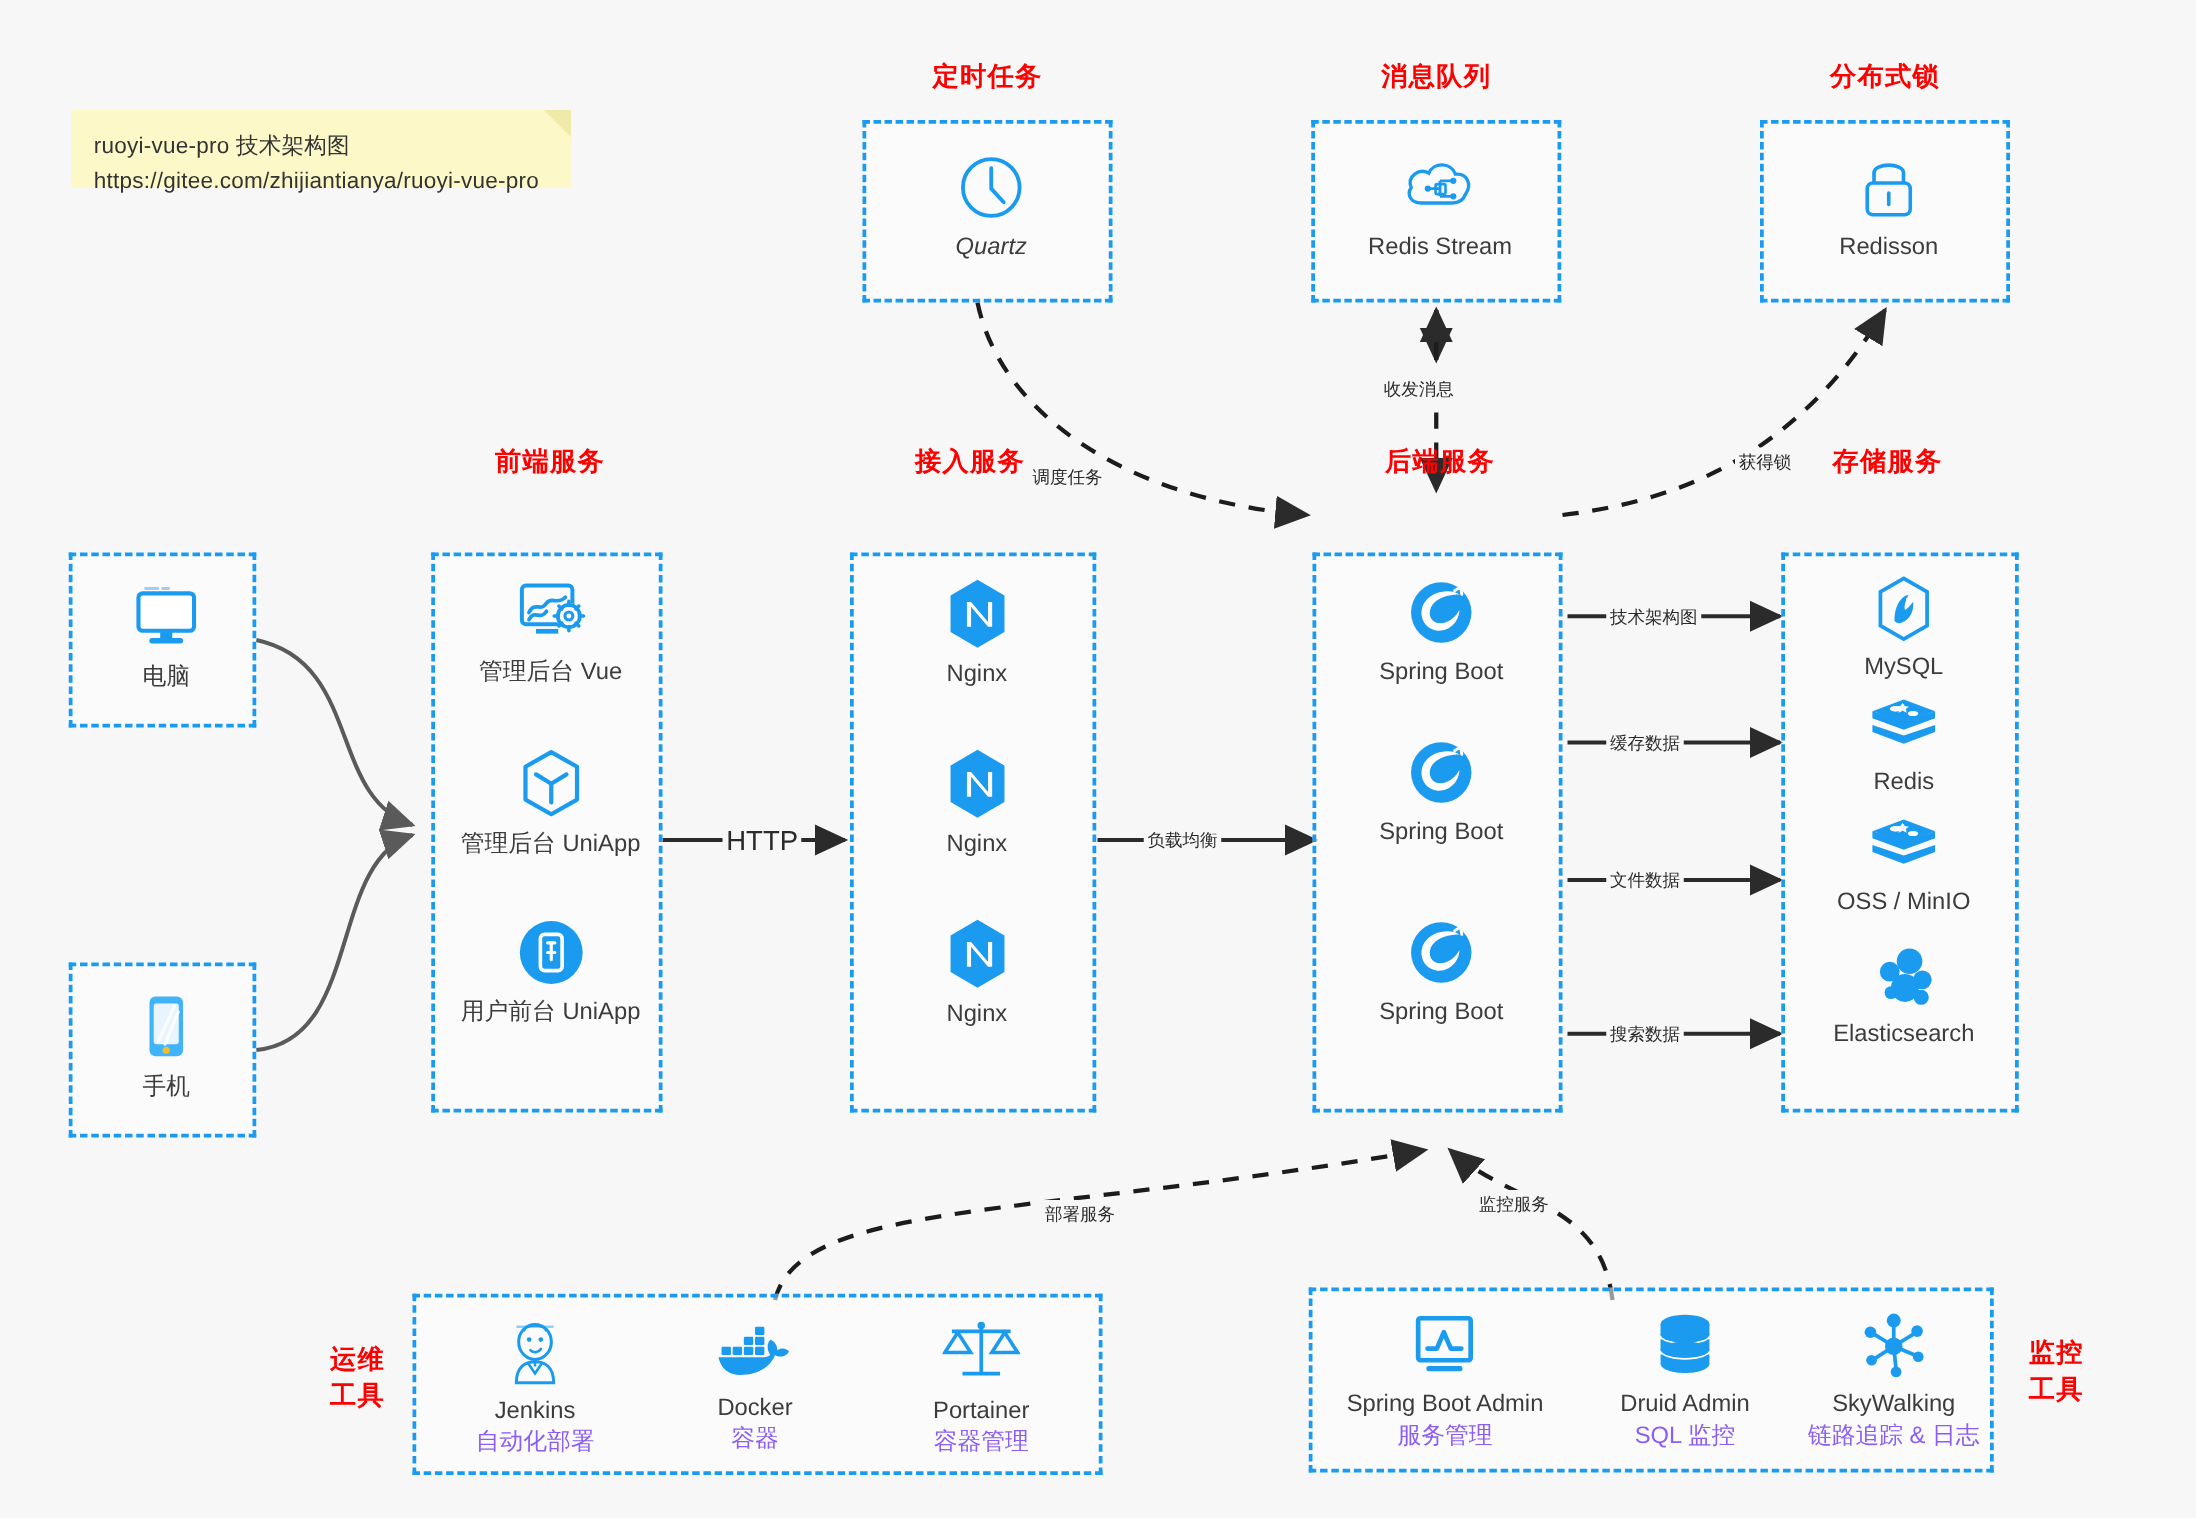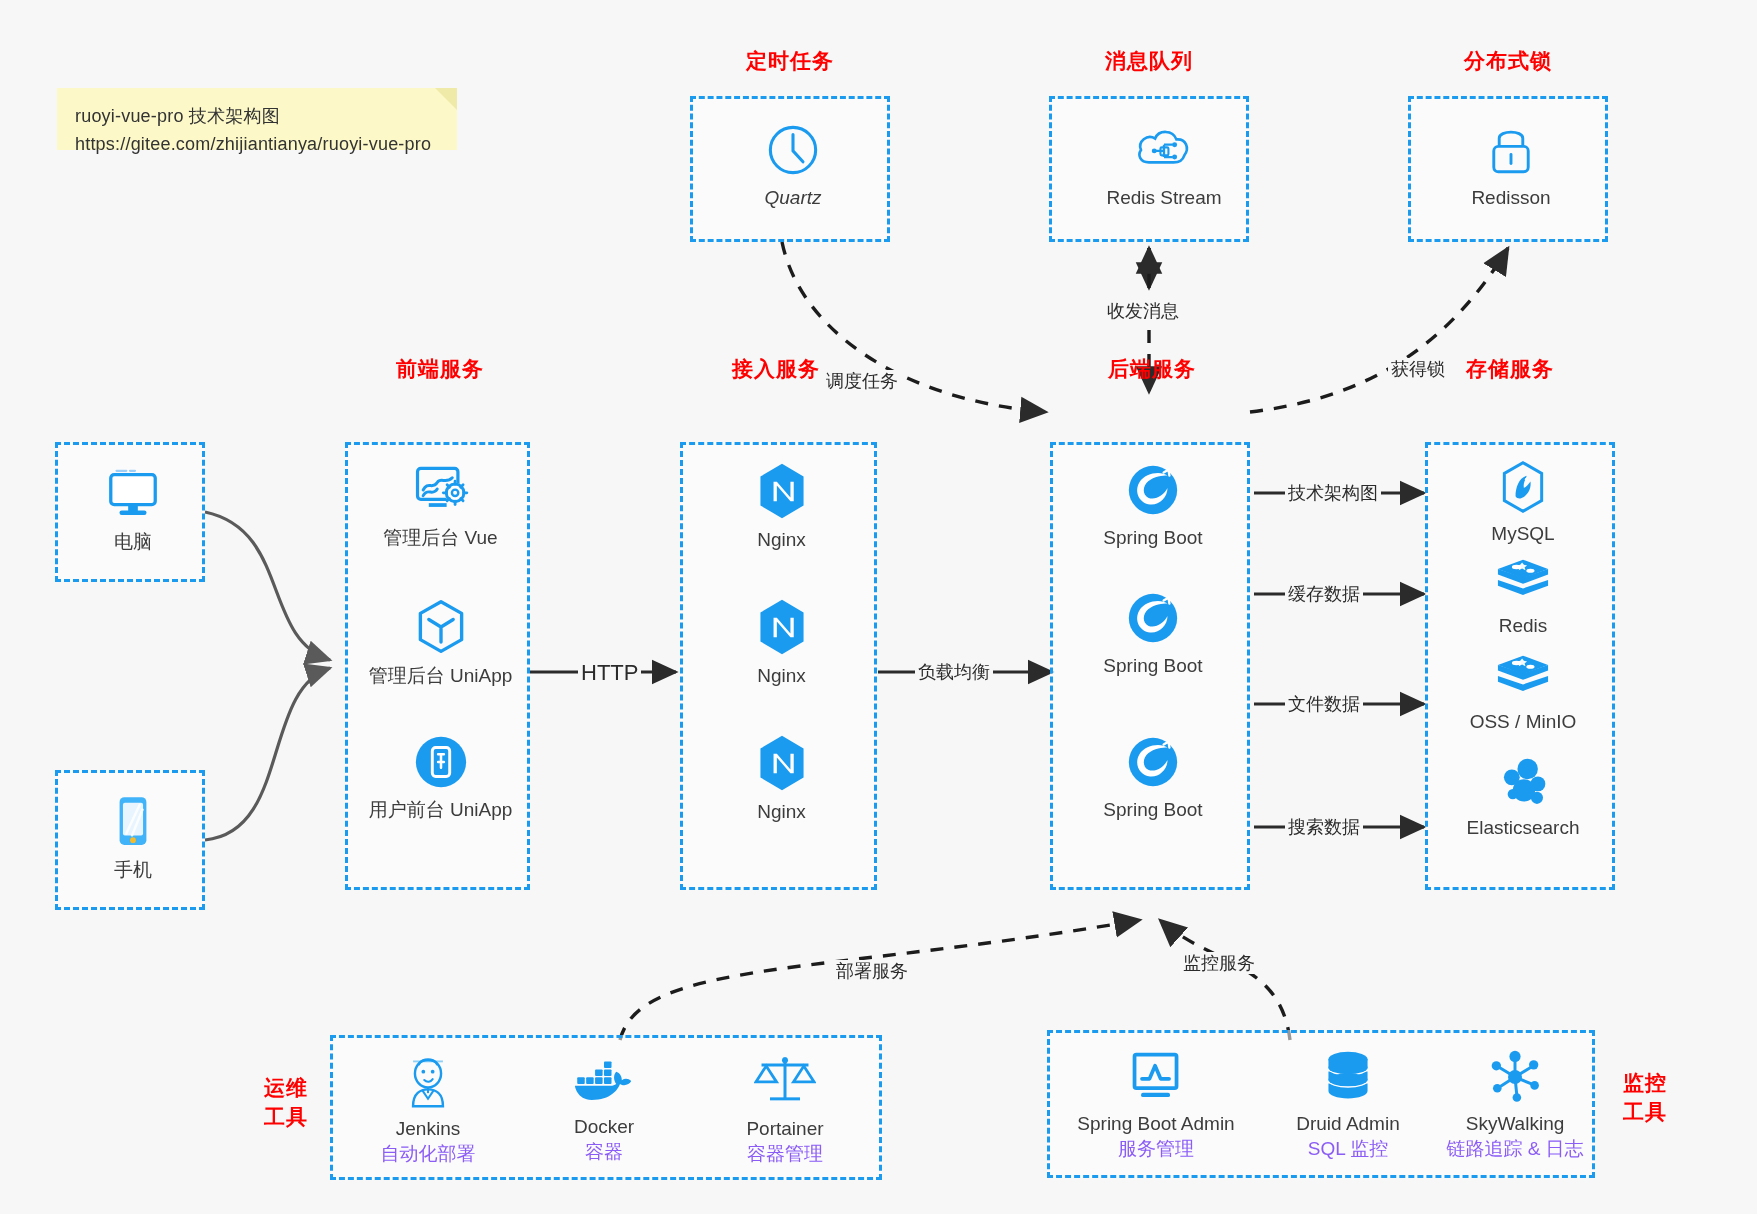--- a/index.html
+++ b/index.html
@@ -53,21 +53,21 @@
     text-align:center;line-height:25px;
   }
   .node .cap2{font-size:19px;color:#8b5cf6;white-space:nowrap;text-align:center;line-height:25px;}
   .ic{display:block;}
 
   
   .elabel{
     position:absolute;font-size:22px;color:#2b2b2b;white-space:nowrap;
     background:#f7f7f7;padding:0 3px;line-height:22px;
   }
-  .elabel.cn{font-size:18px;}
+  .elabel.cn{font-size:14px;}
 </style>
 </head>
 <body>
 
 <div id="canvas">
 
   <svg class="svg-layer" viewBox="0 0 1757 1214">
     <defs>
       <marker id="ah" markerWidth="9" markerHeight="9" refX="7.6" refY="4.5" orient="auto" markerUnits="strokeWidth">
         <path d="M0,0.6 L8.4,4.5 L0,8.4 z" fill="#2b2b2b"></path>
@@ -116,21 +116,21 @@
     <div class="node" style="left:0;top:22px;width:200px;">
       <svg class="ic" width="58" height="58" viewBox="0 0 64 64">
         <circle cx="32" cy="32" r="25" fill="none" stroke="#1b9bf0" stroke-width="3.4"></circle>
         <path d="M32 15 L32 33 L43 45" fill="none" stroke="#1b9bf0" stroke-width="3.4" stroke-linecap="round"></path>
       </svg>
       <div class="cap">Quartz</div>
     </div>
   </div>
 
   <div class="dbox" style="left:1049px;top:96px;width:200px;height:146px;">
-    <div class="node" style="left:12px;top:22px;width:200px;">
+    <div class="node" style="left:0;top:22px;width:200px;">
       <svg class="ic" width="62" height="58" viewBox="0 0 70 64">
         <path d="M18 46 C8 46 5 38 9 32 C5 22 16 14 25 19 C29 9 45 9 49 20 C60 19 64 30 58 38 C56 44 51 46 46 46 Z" fill="none" stroke="#1b9bf0" stroke-width="3"></path>
         <path d="M26 33 L35 33 M35 26 L35 40 M35 26 L45 26 M35 40 L45 40" stroke="#1b9bf0" stroke-width="2.6" fill="none"></path>
         <circle cx="24" cy="33" r="2.8" fill="#1b9bf0"></circle>
         <circle cx="47" cy="26" r="2.8" fill="#1b9bf0"></circle>
         <circle cx="47" cy="40" r="2.8" fill="#1b9bf0"></circle>
         <rect x="31" y="29" width="9" height="9" rx="1.5" fill="none" stroke="#1b9bf0" stroke-width="2.4"></rect>
       </svg>
       <div class="cap">Redis Stream</div>
     </div>

